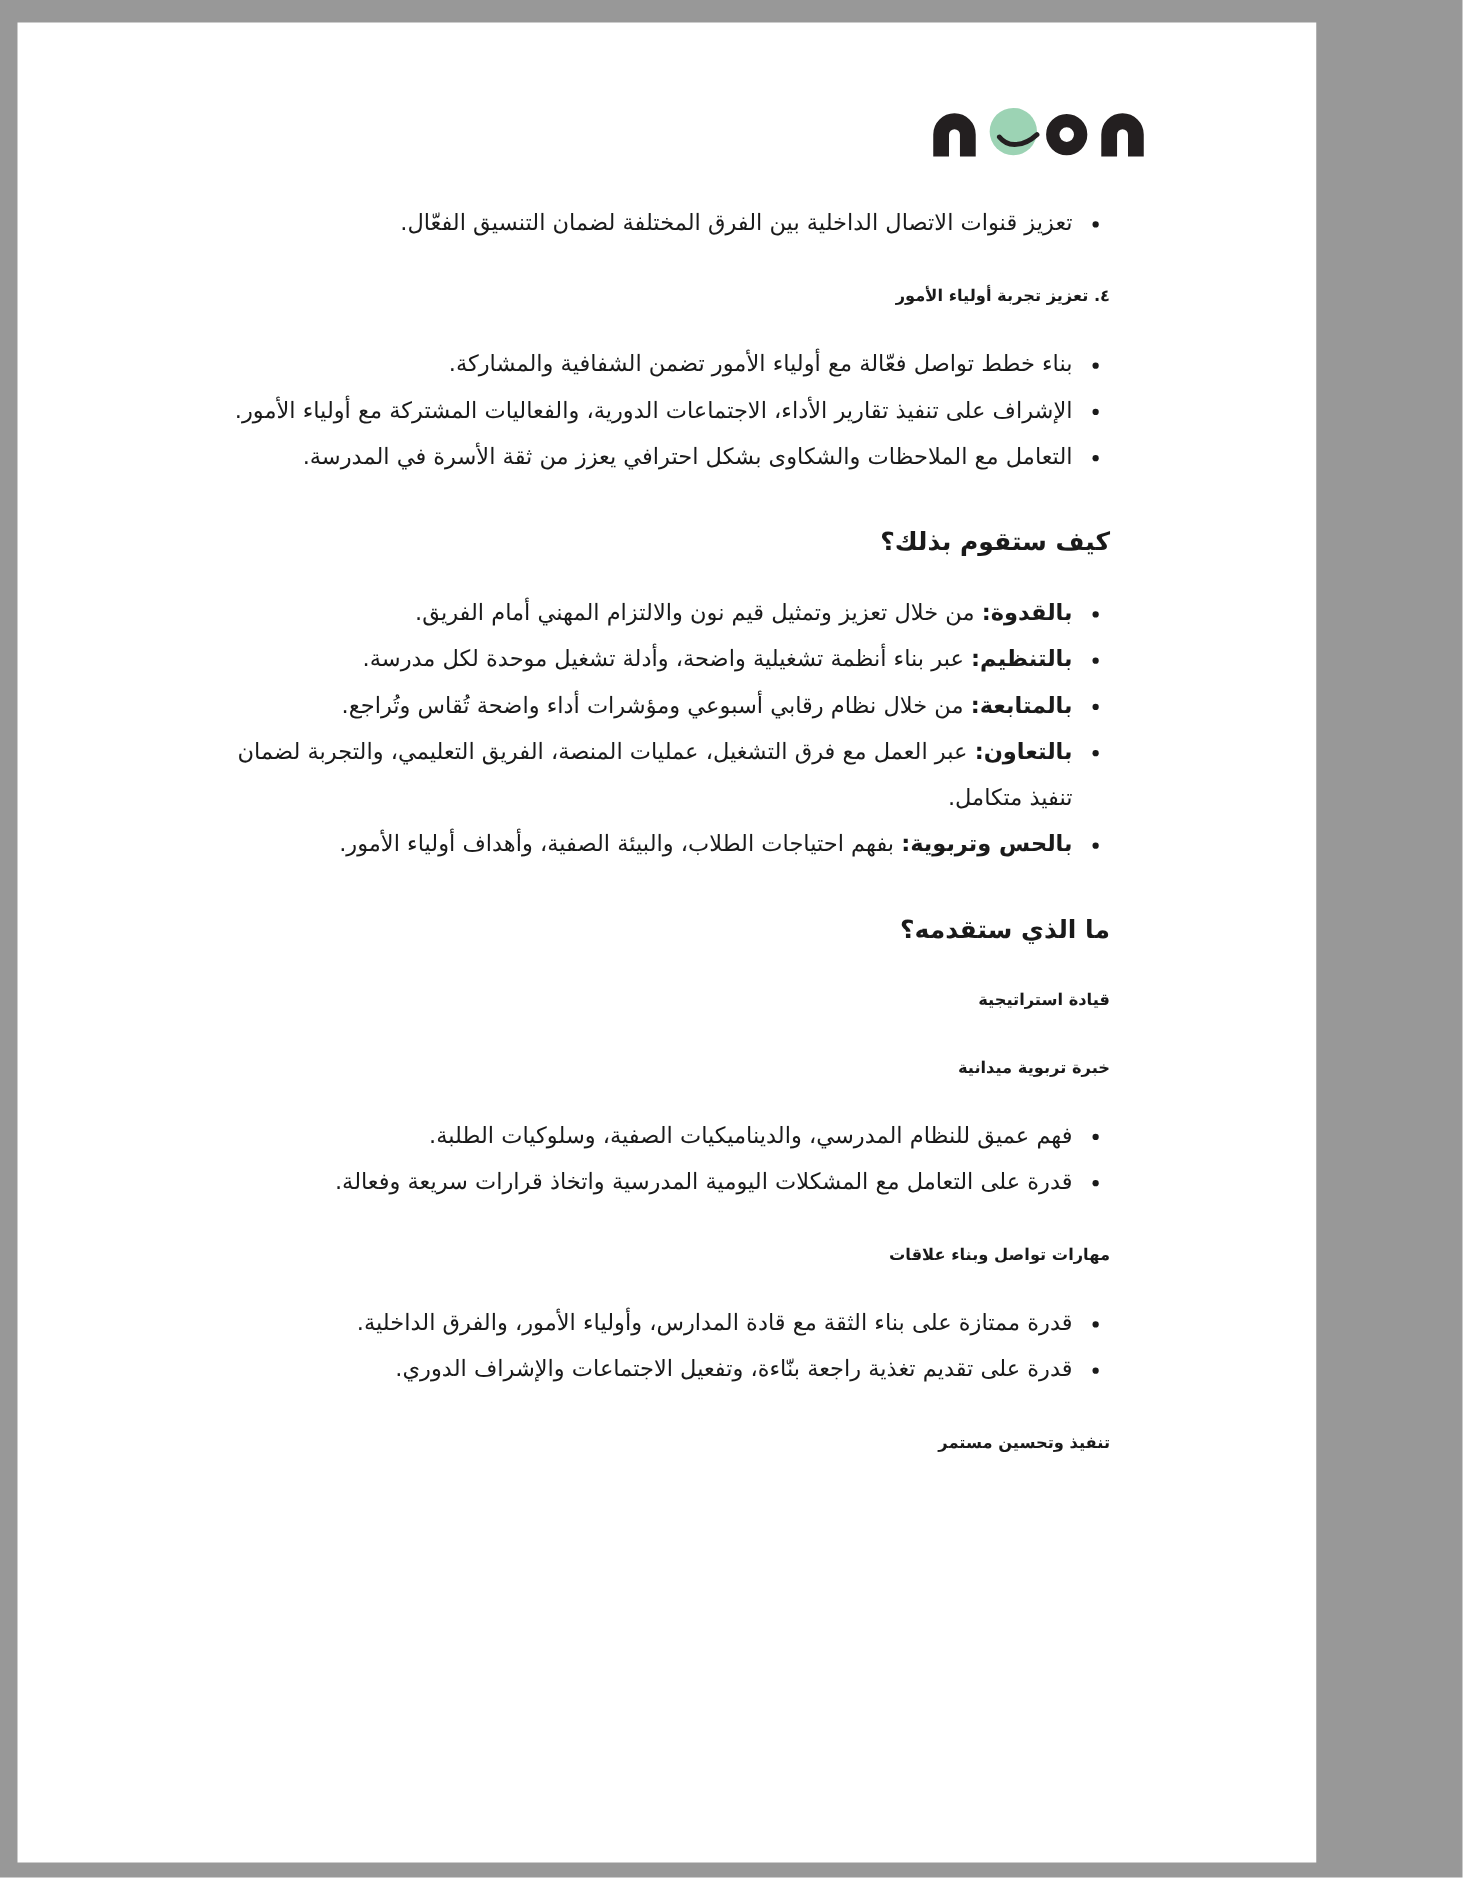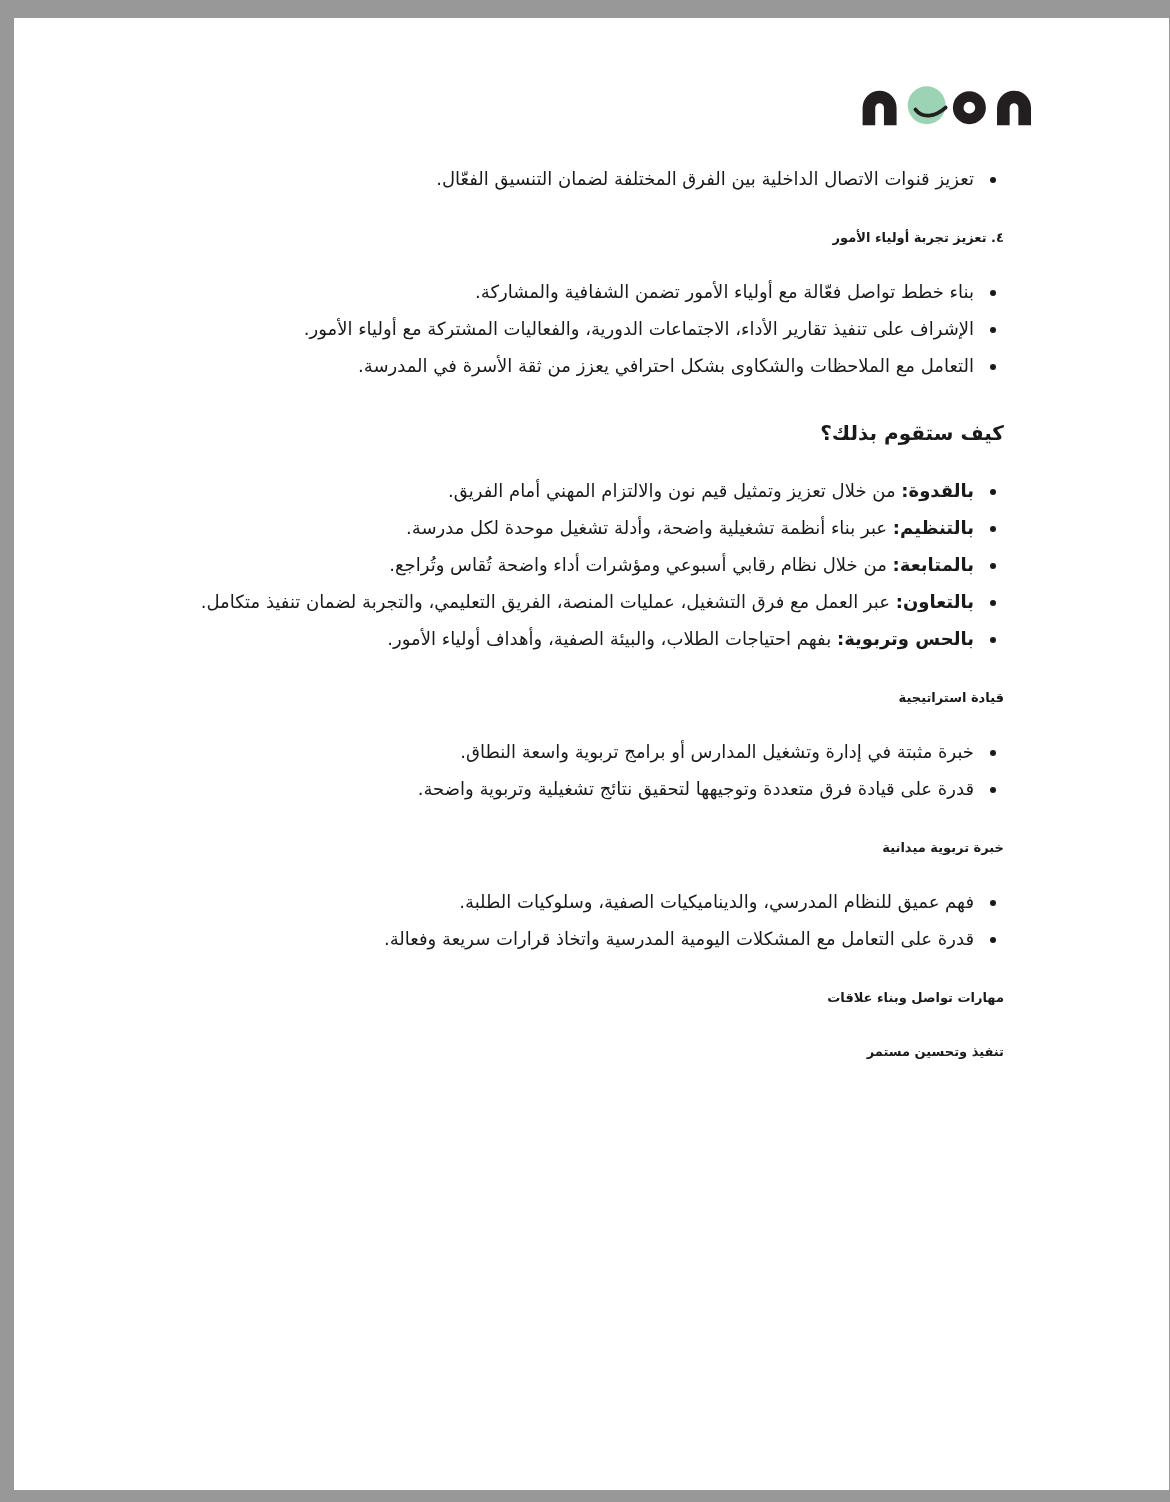--- a/index.html
+++ b/index.html
@@ -11,21 +11,21 @@
     height: 1502px;
     background: #989898;
     overflow: hidden;
     font-family: "DejaVu Sans", sans-serif;
     direction: rtl;
   }
   .page {
     position: absolute;
     top: 18px;
     left: 14px;
-    width: 1155px;
+    width: 1039px;
     height: 1472px;
     background: #ffffff;
     color: #1a1a1a;
     box-sizing: border-box;
   }
   .logo-row {
     padding: 46px 123px 0 0;
     text-align: right;
     height: 66px;
   }
@@ -99,31 +99,32 @@
 
     <h2 class="big-heading">كيف ستقوم بذلك؟</h2>
     <ul class="bullets">
       <li><span class="lead">بالقدوة:</span><span> من خلال تعزيز وتمثيل قيم نون والالتزام المهني أمام الفريق.</span></li>
       <li><span class="lead">بالتنظيم:</span><span> عبر بناء أنظمة تشغيلية واضحة، وأدلة تشغيل موحدة لكل مدرسة.</span></li>
       <li><span class="lead">بالمتابعة:</span><span> من خلال نظام رقابي أسبوعي ومؤشرات أداء واضحة تُقاس وتُراجع.</span></li>
       <li><span class="lead">بالتعاون:</span><span> عبر العمل مع فرق التشغيل، عمليات المنصة، الفريق التعليمي، والتجربة لضمان تنفيذ متكامل.</span></li>
       <li><span class="lead">بالحس وتربوية:</span><span> بفهم احتياجات الطلاب، والبيئة الصفية، وأهداف أولياء الأمور.</span></li>
     </ul>
 
+    <h2 class="big-heading">ما الذي ستقدمه؟</h2>
 
     <h3 class="sub-heading">قيادة استراتيجية</h3>
-    <ul class="bullets">
-      <li>خبرة مثبتة في إدارة وتشغيل المدارس أو برامج تربوية واسعة النطاق.</li>
-      <li>قدرة على قيادة فرق متعددة وتوجيهها لتحقيق نتائج تشغيلية وتربوية واضحة.</li>
-    </ul>
 
     <h3 class="sub-heading">خبرة تربوية ميدانية</h3>
     <ul class="bullets">
       <li>فهم عميق للنظام المدرسي، والديناميكيات الصفية، وسلوكيات الطلبة.</li>
       <li>قدرة على التعامل مع المشكلات اليومية المدرسية واتخاذ قرارات سريعة وفعالة.</li>
     </ul>
 
     <h3 class="sub-heading">مهارات تواصل وبناء علاقات</h3>
+    <ul class="bullets">
+      <li>قدرة ممتازة على بناء الثقة مع قادة المدارس، وأولياء الأمور، والفرق الداخلية.</li>
+      <li>قدرة على تقديم تغذية راجعة بنّاءة، وتفعيل الاجتماعات والإشراف الدوري.</li>
+    </ul>
 
     <h3 class="sub-heading">تنفيذ وتحسين مستمر</h3>
 
   </div>
 </div>
 
 </body></html>

